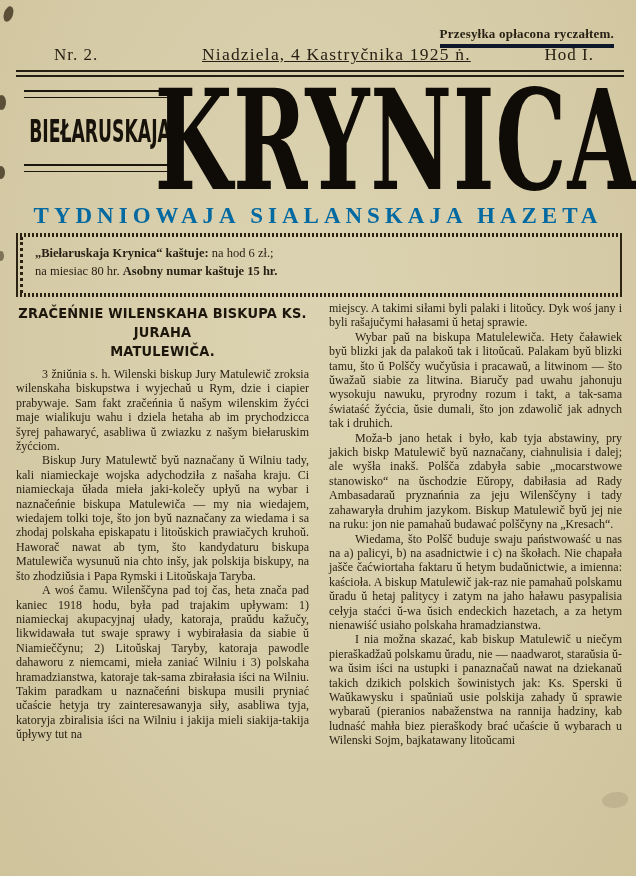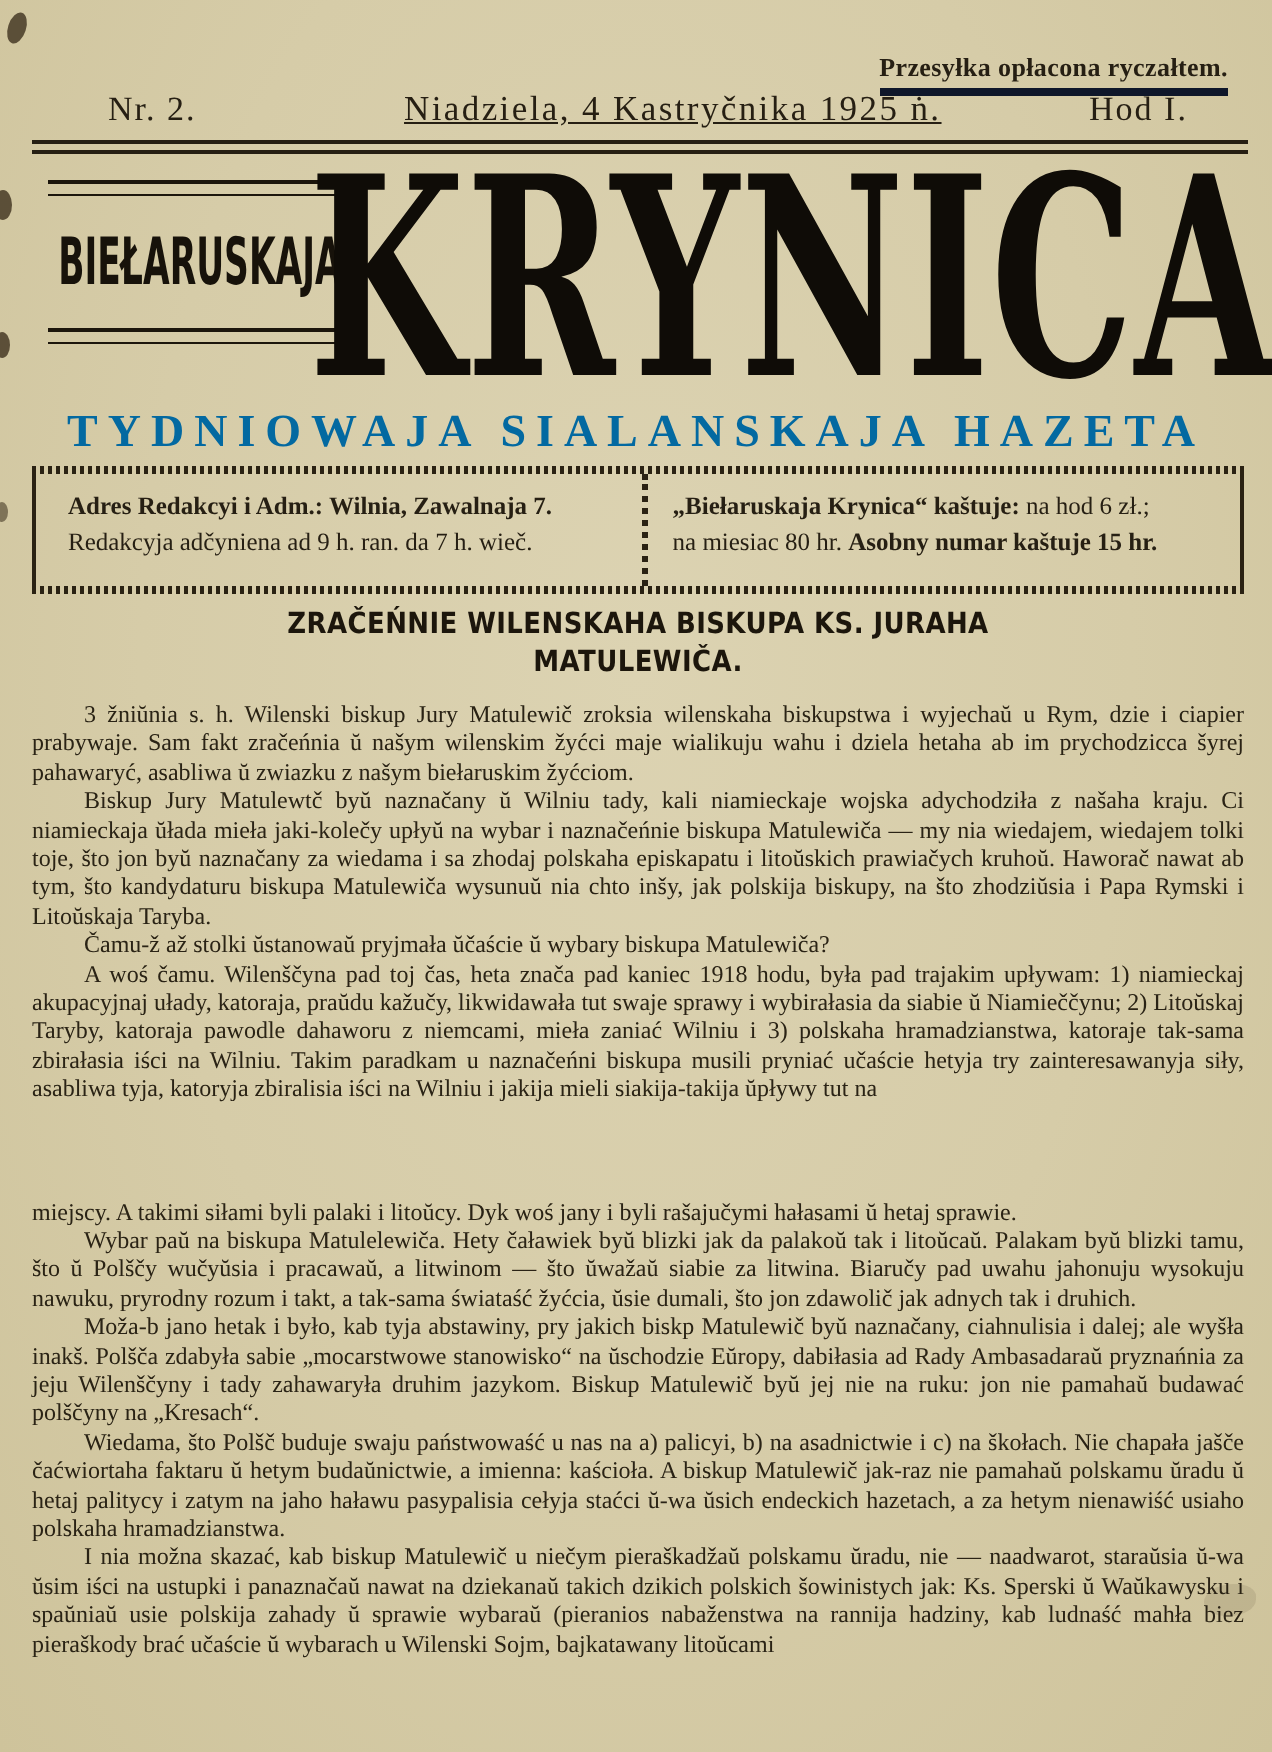--- a/index.html
+++ b/index.html
@@ -65,21 +65,21 @@
     position:absolute;top:233px;left:16px;right:14px;height:56px;
     border:4px solid #2a2213;
     border-image:repeating-linear-gradient(90deg,#2a2213 0 2px,rgba(0,0,0,0) 2px 4px) 4;
     display:flex;align-items:stretch;background:transparent;
   }
   .info-cell{flex:1;padding:7px 10px 5px 14px;font-size:12.5px;line-height:18px;white-space:nowrap;}
   .info-cell.right{border-left:3px dotted #2a2213;padding-left:12px;flex:0.98;}
   .b{font-weight:bold;}
 
   
-  .article{position:absolute;top:301px;left:16px;right:14px;bottom:0;display:flex;gap:20px;flex-direction:column;}
+  .article{position:absolute;top:301px;left:16px;right:14px;bottom:0;display:flex;gap:20px;}
   .col{flex:1;min-width:0;}
   .headline{
     font-family:"DejaVu Sans",sans-serif;font-weight:800;
     font-size:13px;line-height:17px;text-align:center;letter-spacing:.2px;
     color:#1c160c;margin:2px 0 13px 0;transform:scaleY(1.12);transform-origin:top center;
   }
   .para{margin:0;text-align:justify;font-size:12px;line-height:14.4px;color:#2a2315;}
   .para.indent{text-indent:26px;}
 </style>
 </head>
@@ -106,39 +106,34 @@
     <div class="biel-text">BIEŁARUSKAJA</div>
     <div class="rule2"></div>
   </div>
   <div class="title-wrap">
     <span class="title-text">KRYNICA</span>
   </div>
 </div>
 <div class="subtitle">TYDNIOWAJA SIALANSKAJA HAZETA</div>
 
 <div class="info-box">
-  <div class="info-cell">
-    <div class="b">Adres Redakcyi i Adm.:  Wilnia, Zawalnaja 7.</div>
-    <div>Redakcyja adčyniena ad 9 h. ran. da 7 h. wieč.</div>
-  </div>
   <div class="info-cell right">
     <div><span class="b">„Biełaruskaja Krynica“ kaštuje:</span><span> na hod 6 zł.;</span></div>
     <div><span>na miesiac 80 hr. </span><span class="b">Asobny numar kaštuje 15 hr.</span></div>
   </div>
 </div>
 
 <div class="article">
   <div class="col">
     <div class="headline">
       <div>ZRAČEŃNIE WILENSKAHA BISKUPA KS. JURAHA</div>
       <div>MATULEWIČA.</div>
     </div>
   <p class="para indent">3 žniŭnia s. h. Wilenski biskup Jury Matulewič zroksia wilenskaha biskupstwa i wyjechaŭ u Rym, dzie i ciapier prabywaje. Sam fakt zračeńnia ŭ našym wilenskim žyćci maje wialikuju wahu i dziela hetaha ab im prychodzicca šyrej pahawaryć, asabliwa ŭ zwiazku z našym biełaruskim žyćciom.</p>
       <p class="para indent">Biskup Jury Matulewtč byŭ naznačany ŭ Wilniu tady, kali niamieckaje wojska adychodziła z našaha kraju. Ci niamieckaja ŭłada mieła jaki-kolečy upłyŭ na wybar i naznačeńnie biskupa Matulewiča — my nia wiedajem, wiedajem tolki toje, što jon byŭ naznačany za wiedama i sa zhodaj polskaha episkapatu i litoŭskich prawiačych kruhoŭ. Haworač nawat ab tym, što kandydaturu biskupa Matulewiča wysunuŭ nia chto inšy, jak polskija biskupy, na što zhodziŭsia i Papa Rymski i Litoŭskaja Taryba.</p>
-      <p class="para indent">Čamu-ž až stolki ŭstanowaŭ pryjmała ŭčaście ŭ wybary biskupa Matulewiča?</p>
       <p class="para indent">A woś čamu. Wilenščyna pad toj čas, heta znača pad kaniec 1918 hodu, była pad trajakim upływam: 1) niamieckaj akupacyjnaj ułady, katoraja, praŭdu kažučy, likwidawała tut swaje sprawy i wybirałasia da siabie ŭ Niamieččynu; 2) Litoŭskaj Taryby, katoraja pawodle dahaworu z niemcami, mieła zaniać Wilniu i 3) polskaha hramadzianstwa, katoraje tak-sama zbirałasia iści na Wilniu. Takim paradkam u naznačeńni biskupa musili pryniać učaście hetyja try zainteresawanyja siły, asabliwa tyja, katoryja zbiralisia iści na Wilniu i jakija mieli siakija-takija ŭpływy tut na</p>
     </div>
   <div class="col">
       <p class="para">miejscy. A takimi siłami byli palaki i litoŭcy. Dyk woś jany i byli rašajučymi hałasami ŭ hetaj sprawie.</p>
       <p class="para indent">Wybar paŭ na biskupa Matulelewiča. Hety čaławiek byŭ blizki jak da palakoŭ tak i litoŭcaŭ. Palakam byŭ blizki tamu, što ŭ Polščy wučyŭsia i pracawaŭ, a litwinom — što ŭwažaŭ siabie za litwina. Biaručy pad uwahu jahonuju wysokuju nawuku, pryrodny rozum i takt, a tak-sama świataść žyćcia, ŭsie dumali, što jon zdawolič jak adnych tak i druhich.</p>
       <p class="para indent">Moža-b jano hetak i było, kab tyja abstawiny, pry jakich biskp Matulewič byŭ naznačany, ciahnulisia i dalej; ale wyšła inakš. Polšča zdabyła sabie „mocarstwowe stanowisko“ na ŭschodzie Eŭropy, dabiłasia ad Rady Ambasadaraŭ pryznańnia za jeju Wilenščyny i tady zahawaryła druhim jazykom. Biskup Matulewič byŭ jej nie na ruku: jon nie pamahaŭ budawać polščyny na „Kresach“.</p>
       <p class="para indent">Wiedama, što Polšč buduje swaju państwowaść u nas na a) palicyi, b) na asadnictwie i c) na škołach. Nie chapała jašče čaćwiortaha faktaru ŭ hetym budaŭnictwie, a imienna: kaścioła. A biskup Matulewič jak-raz nie pamahaŭ polskamu ŭradu ŭ hetaj palitycy i zatym na jaho haławu pasypalisia cełyja staćci ŭ-wa ŭsich endeckich hazetach, a za hetym nienawiść usiaho polskaha hramadzianstwa.</p>
       <p class="para indent">I nia možna skazać, kab biskup Matulewič u niečym pieraškadžaŭ polskamu ŭradu, nie — naadwarot, staraŭsia ŭ-wa ŭsim iści na ustupki i panaznačaŭ nawat na dziekanaŭ takich dzikich polskich šowinistych jak: Ks. Sperski ŭ Waŭkawysku i spaŭniaŭ usie polskija zahady ŭ sprawie wybaraŭ (pieranios nabaženstwa na rannija hadziny, kab ludnaść mahła biez pieraškody brać učaście ŭ wybarach u Wilenski Sojm, bajkatawany litoŭcami</p>
     </div>
 </div>

